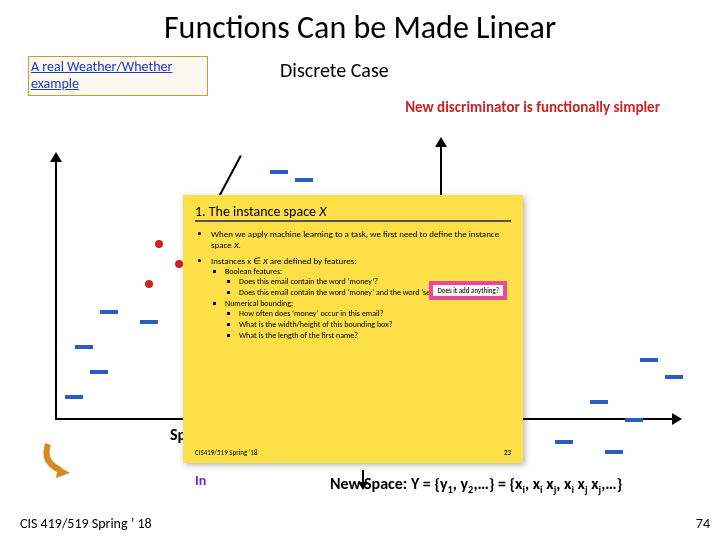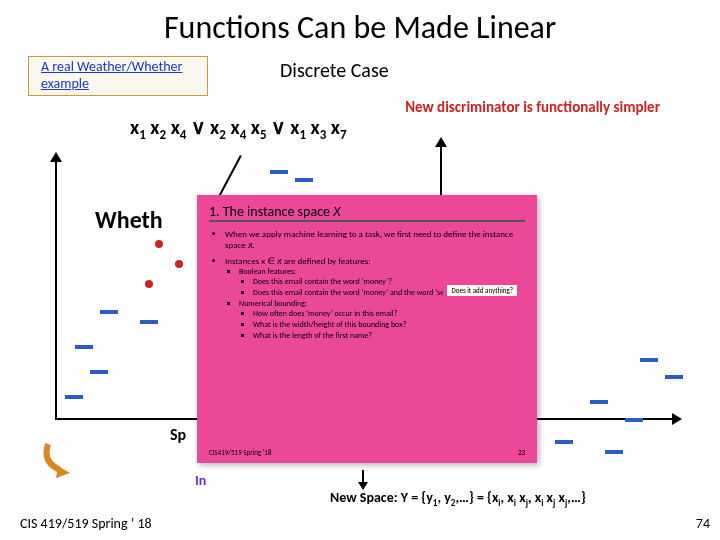--- a/index.html
+++ b/index.html
@@ -1,40 +1,40 @@
 <!DOCTYPE html>
 <html><head>
 <meta charset="utf-8">
 <style>
   * { box-sizing: border-box; margin: 0; padding: 0; }
   body { width: 720px; height: 540px; font-family: Calibri, Arial, sans-serif; background: #fff; position: relative; overflow: hidden; }
   .slide { position: relative; width: 100%; height: 100%; }
   .title { font-size: 32px; text-align: center; padding-top: 8px; font-weight: 400; }
-  .link-box { position: absolute; left: 28px; top: 56px; border: 1px solid #c99a3a; background: #fdf8ef; padding: 2px 12px; width: 180px; }
+  .link-box { position: absolute; left: 28px; top: 56px; border: 1px solid #c99a3a; background: #fdf8ef; padding: 2px 2px; width: 180px; }
   .link-box span { color: #1a3bc2; text-decoration: underline; font-size: 14px; line-height: 1.2; display: block; }
   .subtitle { position: absolute; left: 280px; top: 58px; font-size: 20px; }
   .formula-left { position: absolute; left: 130px; top: 115px; font-size: 20px; font-weight: bold; }
   .formula-right { position: absolute; right: 60px; top: 98px; font-size: 20px; font-weight: bold; color: #c22; text-align: center; }
   .formula-right .sub { font-size: 15px; font-weight: bold; display: block; }
   sub { font-size: 0.65em; }
   .or { font-family: serif; }
   .whether { position: absolute; left: 95px; top: 205px; font-size: 24px; font-weight: bold; }
   .sp { position: absolute; left: 170px; top: 425px; font-size: 16px; font-weight: bold; }
   .in { position: absolute; left: 195px; top: 472px; font-size: 14px; font-weight: bold; color: #6d28d9; }
   .footer-left { position: absolute; left: 20px; bottom: 8px; font-size: 14px; }
   .footer-right { position: absolute; right: 10px; bottom: 8px; font-size: 14px; }
-  .newspace { position: absolute; left: 330px; bottom: 32px; font-size: 14px; font-weight: bold; }
+  .newspace { position: absolute; left: 330px; bottom: 44px; font-size: 16px; font-weight: bold; }
   .axis-v { position: absolute; left: 55px; top: 160px; width: 2px; height: 260px; background: #000; }
   .axis-h { position: absolute; left: 55px; top: 418px; width: 620px; height: 2px; background: #000; }
   .arrow-up { position: absolute; left: 50px; top: 152px; border-left: 6px solid transparent; border-right: 6px solid transparent; border-bottom: 10px solid #000; }
   .arrow-r { position: absolute; left: 672px; top: 413px; border-top: 6px solid transparent; border-bottom: 6px solid transparent; border-left: 10px solid #000; }
   .dot { position: absolute; width: 8px; height: 8px; border-radius: 50%; background: #c22; }
   .dash { position: absolute; width: 18px; height: 4px; background: #2a5cc2; }
   .diag { position: absolute; width: 2px; background: #000; transform-origin: top left; }
-  .inset { position: absolute; left: 197px; top: 195px; width: 340px; height: 268px; background: #ec4899; box-shadow: 2px 2px 6px rgba(0,0,0,0.3); font-size: 9px; padding: 8px 12px; }
+  .inset { position: absolute; left: 183px; top: 195px; width: 340px; height: 268px; background: #fde047; box-shadow: 2px 2px 6px rgba(0,0,0,0.3); font-size: 9px; padding: 8px 12px; }
   .inset .it { font-size: 14px; margin-bottom: 6px; }
   .inset ul { list-style: disc; margin-left: 16px; }
   .inset ul li { margin-bottom: 4px; line-height: 1.25; }
   .inset ul ul { list-style: square; margin-left: 14px; }
   .inset ul ul li { font-size: 8px; margin-bottom: 1px; }
   .inset .hr { border-bottom: 2px solid #555; margin-bottom: 6px; }
   .inset .callout { position: absolute; right: 16px; top: 86px; border: 4px solid #ec4899; background: #fdf8ef; padding: 1px 4px; font-size: 7px; }
   .inset .fl { position: absolute; left: 12px; bottom: 6px; font-size: 7px; }
   .inset .fr { position: absolute; right: 12px; bottom: 6px; font-size: 7px; }
   .curved-arrow { position: absolute; left: 40px; top: 440px; width: 60px; height: 40px; }
@@ -48,21 +48,20 @@
 
 <div class="slide">
   <div class="title">Functions Can be Made Linear</div>
 
   <div class="link-box">
     <span>A real Weather/Whether example</span>
   </div>
 
   <div class="subtitle">Discrete Case</div>
 
-  <div class="formula-left">x<sub>1</sub> x<sub>2</sub> x<sub>4</sub> <span class="or">∨</span> x<sub>2</sub> x<sub>4</sub> x<sub>5</sub> <span class="or">∨</span> x<sub>1</sub> x<sub>3</sub> x<sub>7</sub></div>
 
   <div class="formula-right">
     <span class="sub">New discriminator is functionally simpler</span>
   </div>
 
   <div class="axis-v"></div>
   <div class="arrow-up"></div>
   <div class="axis-h"></div>
   <div class="arrow-r"></div>
 
@@ -82,21 +81,20 @@
   <div class="dash" style="left:90px; top:370px;"></div>
   <div class="dash" style="left:65px; top:395px;"></div>
 
   <div class="dash" style="left:640px; top:358px;"></div>
   <div class="dash" style="left:665px; top:375px;"></div>
   <div class="dash" style="left:590px; top:400px;"></div>
   <div class="dash" style="left:625px; top:418px;"></div>
   <div class="dash" style="left:555px; top:440px;"></div>
   <div class="dash" style="left:605px; top:450px;"></div>
 
-  <div class="whether">Wheth</div>
   <div class="sp">Sp</div>
   <div class="in">In</div>
 
   <svg class="curved-arrow" viewBox="0 0 60 40">
     <path d="M8,4 Q2,22 20,30" stroke="#d88a1f" stroke-width="6" fill="none"></path>
     <polygon points="18,26 30,33 16,38" fill="#d88a1f"></polygon>
   </svg>
 
   <div class="down-arrow"></div>
 

